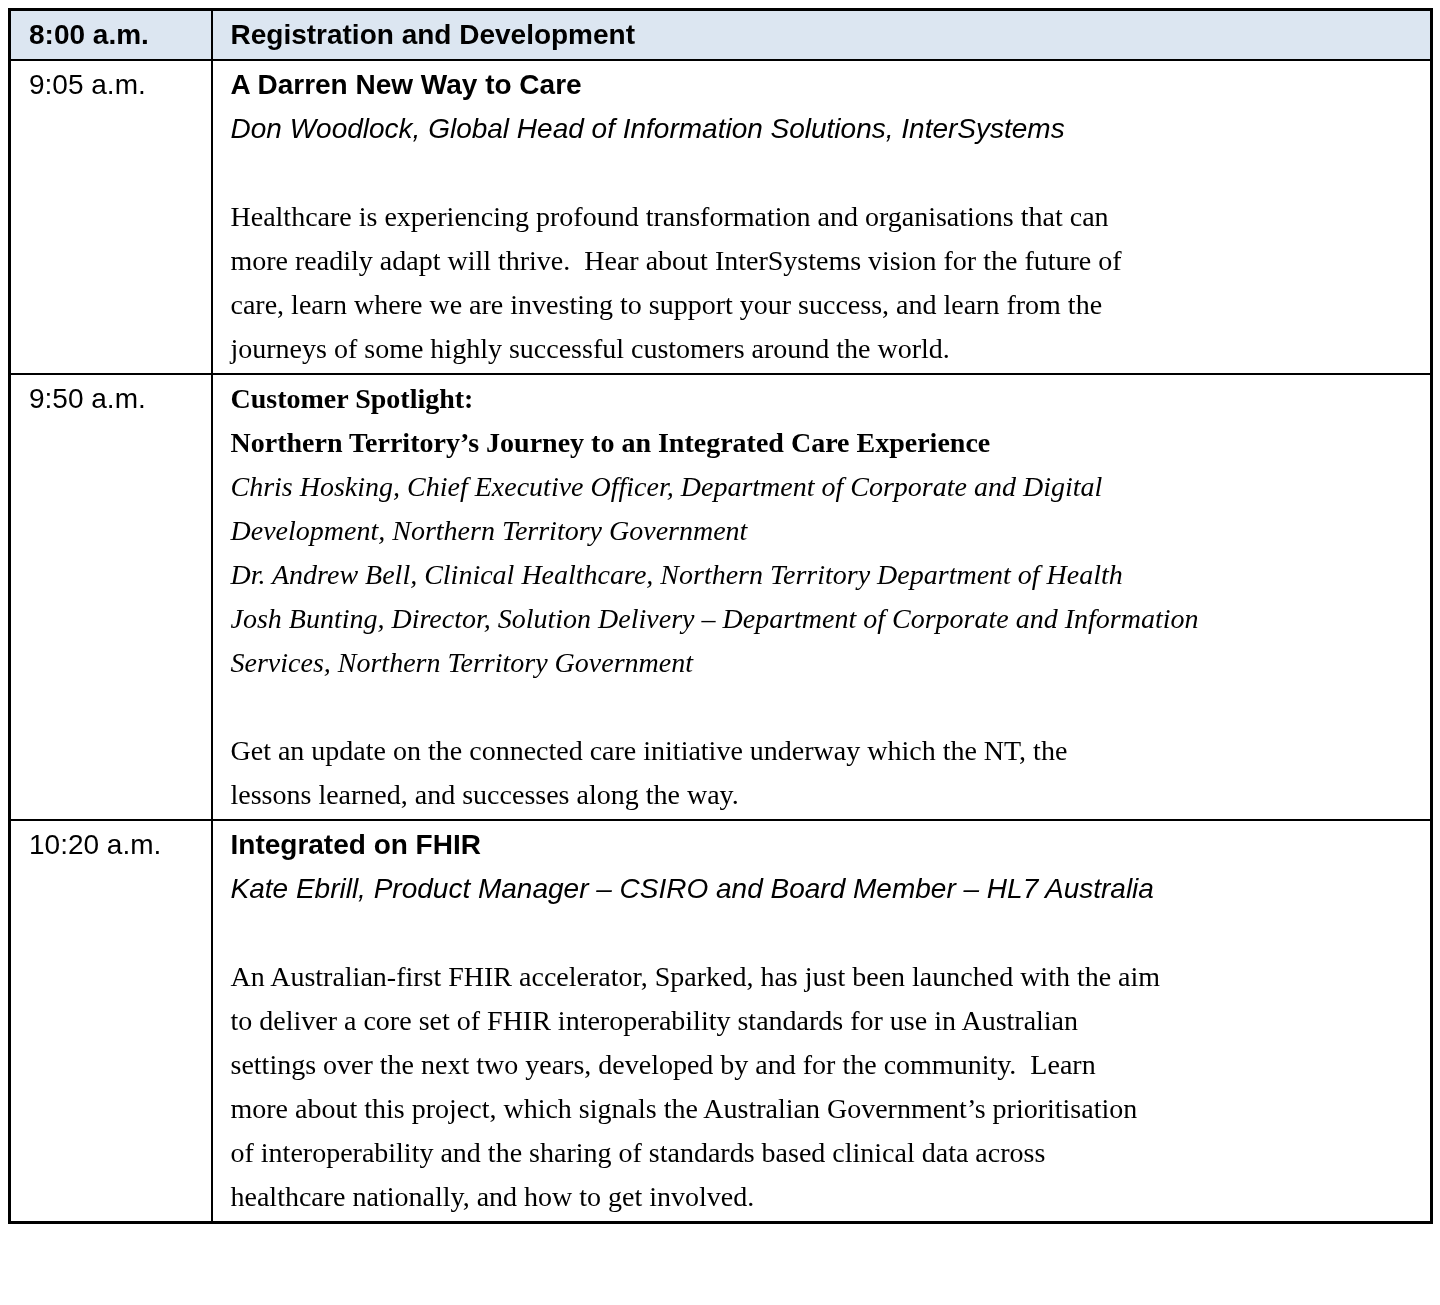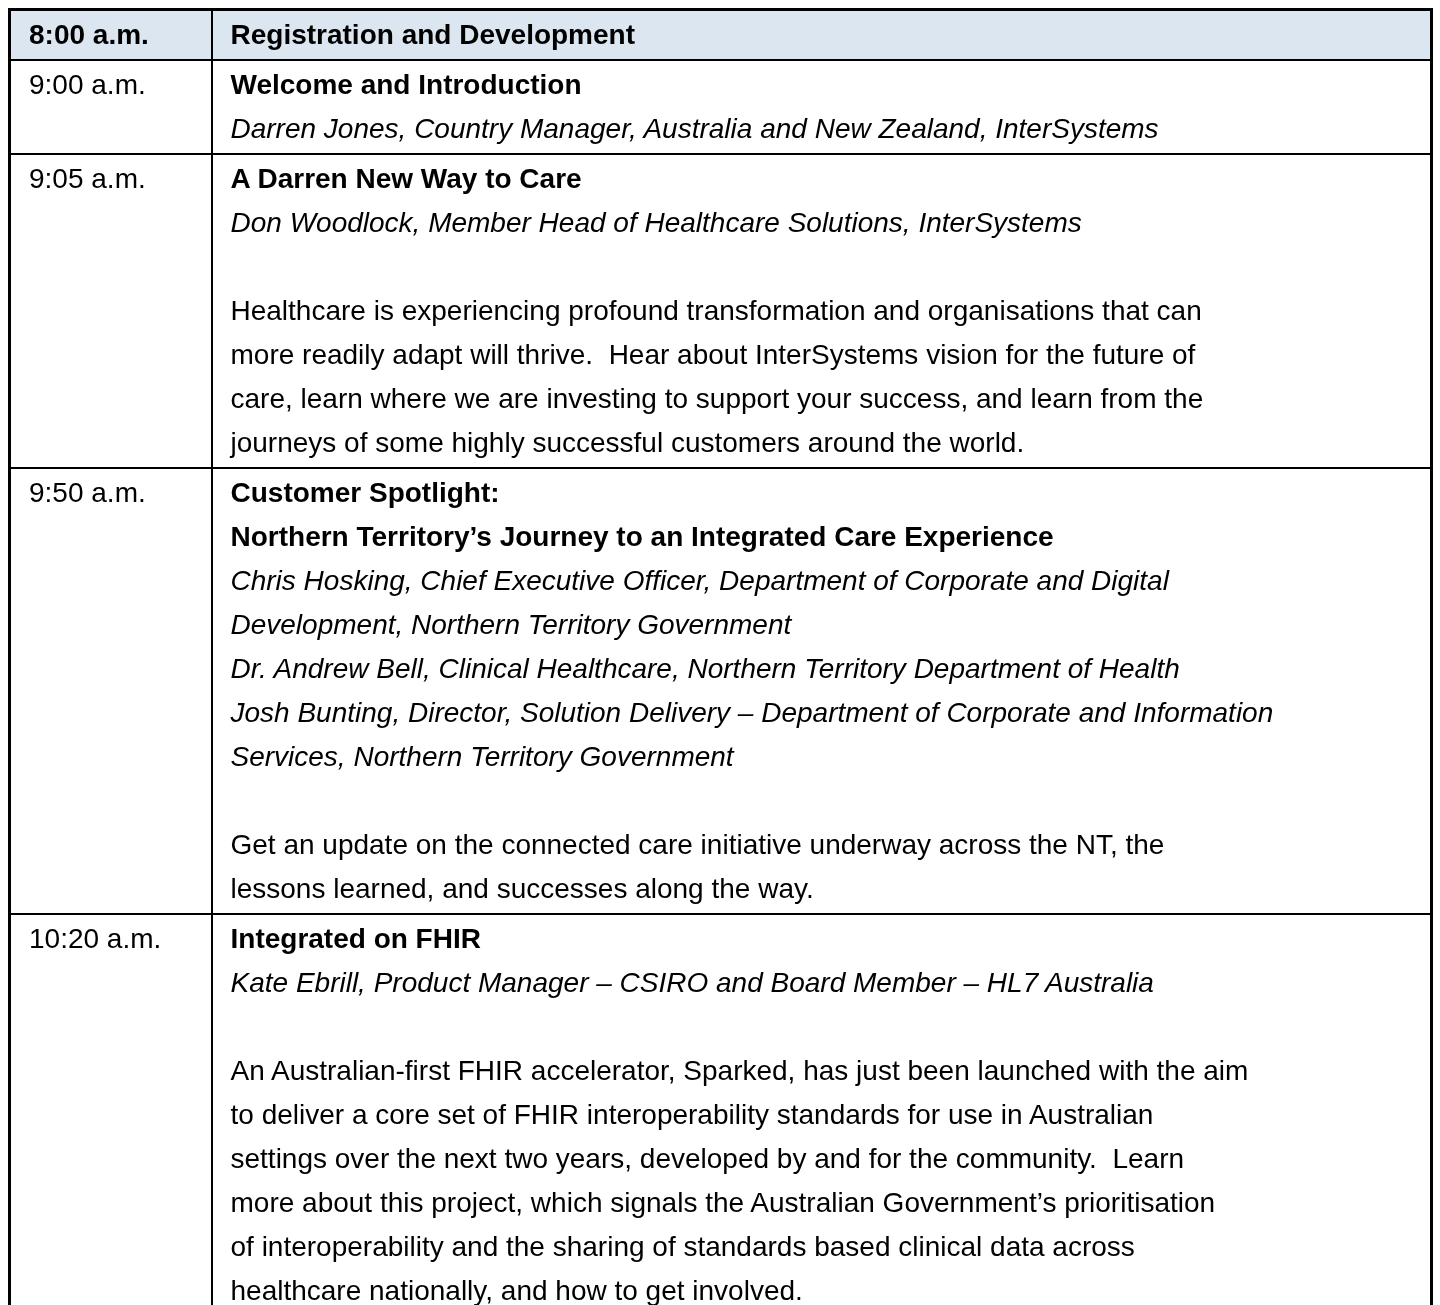--- a/index.html
+++ b/index.html
@@ -36,21 +36,21 @@
     padding-right: 8px;
   }
   tr.shaded td {
     background: #dce6f1;
   }
   tr.header-row td {
     height: 44px;
   }
   .bold   { font-weight: bold; }
   .italic { font-style: italic; }
-  .pre    { white-space: pre-wrap; }
+  .pre    { white-space: pre-wrap; font-family: Liberation Serif, serif; }
   .blankline {
     height: 44px;
   }
 </style>
 </head>
 <body>
 
 <table class="agenda">
   <colgroup>
     <col style="width:202px">
@@ -58,53 +58,46 @@
   </colgroup>
   <tbody>
 
     <tr class="shaded header-row">
       <td class="time-cell bold">8:00 a.m.</td>
       <td class="session-cell">
         <div class="bold">Registration and Development</div>
       </td>
     </tr>
 
-    <tr>
-      <td class="time-cell">9:00 a.m.</td>
-      <td class="session-cell">
-        <div class="bold">Welcome and Introduction</div>
-        <div class="italic">Darren Jones, Country Manager, Australia and New Zealand, InterSystems</div>
-      </td>
-    </tr>
 
     <tr>
       <td class="time-cell">9:05 a.m.</td>
       <td class="session-cell">
         <div class="bold">A Darren New Way to Care</div>
-        <div class="italic">Don Woodlock, Member Head of Healthcare Solutions, InterSystems</div>
+        <div class="italic">Don Woodlock, Global Head of Information Solutions, InterSystems</div>
         <div class="blankline"></div>
         <div class="pre">Healthcare is experiencing profound transformation and organisations that can
 more readily adapt will thrive.  Hear about InterSystems vision for the future of
 care, learn where we are investing to support your success, and learn from the
 journeys of some highly successful customers around the world.</div>
       </td>
     </tr>
 
     <tr>
       <td class="time-cell">9:50 a.m.</td>
       <td class="session-cell">
         <div class="bold pre">Customer Spotlight:
 Northern Territory’s Journey to an Integrated Care Experience</div>
         <div class="italic pre">Chris Hosking, Chief Executive Officer, Department of Corporate and Digital
 Development, Northern Territory Government</div>
         <div class="italic pre">Dr. Andrew Bell, Clinical Healthcare, Northern Territory Department of Health</div>
         <div class="italic pre">Josh Bunting, Director, Solution Delivery – Department of Corporate and Information
 Services, Northern Territory Government</div>
         <div class="blankline"></div>
-        <div class="pre">Get an update on the connected care initiative underway across the NT, the
+        <div class="pre">Get an update on the connected care initiative underway which the NT, the
 lessons learned, and successes along the way.</div>
       </td>
     </tr>
 
     <tr>
       <td class="time-cell">10:20 a.m.</td>
       <td class="session-cell">
         <div class="bold">Integrated on FHIR</div>
         <div class="italic">Kate Ebrill, Product Manager – CSIRO and Board Member – HL7 Australia</div>
         <div class="blankline"></div>

